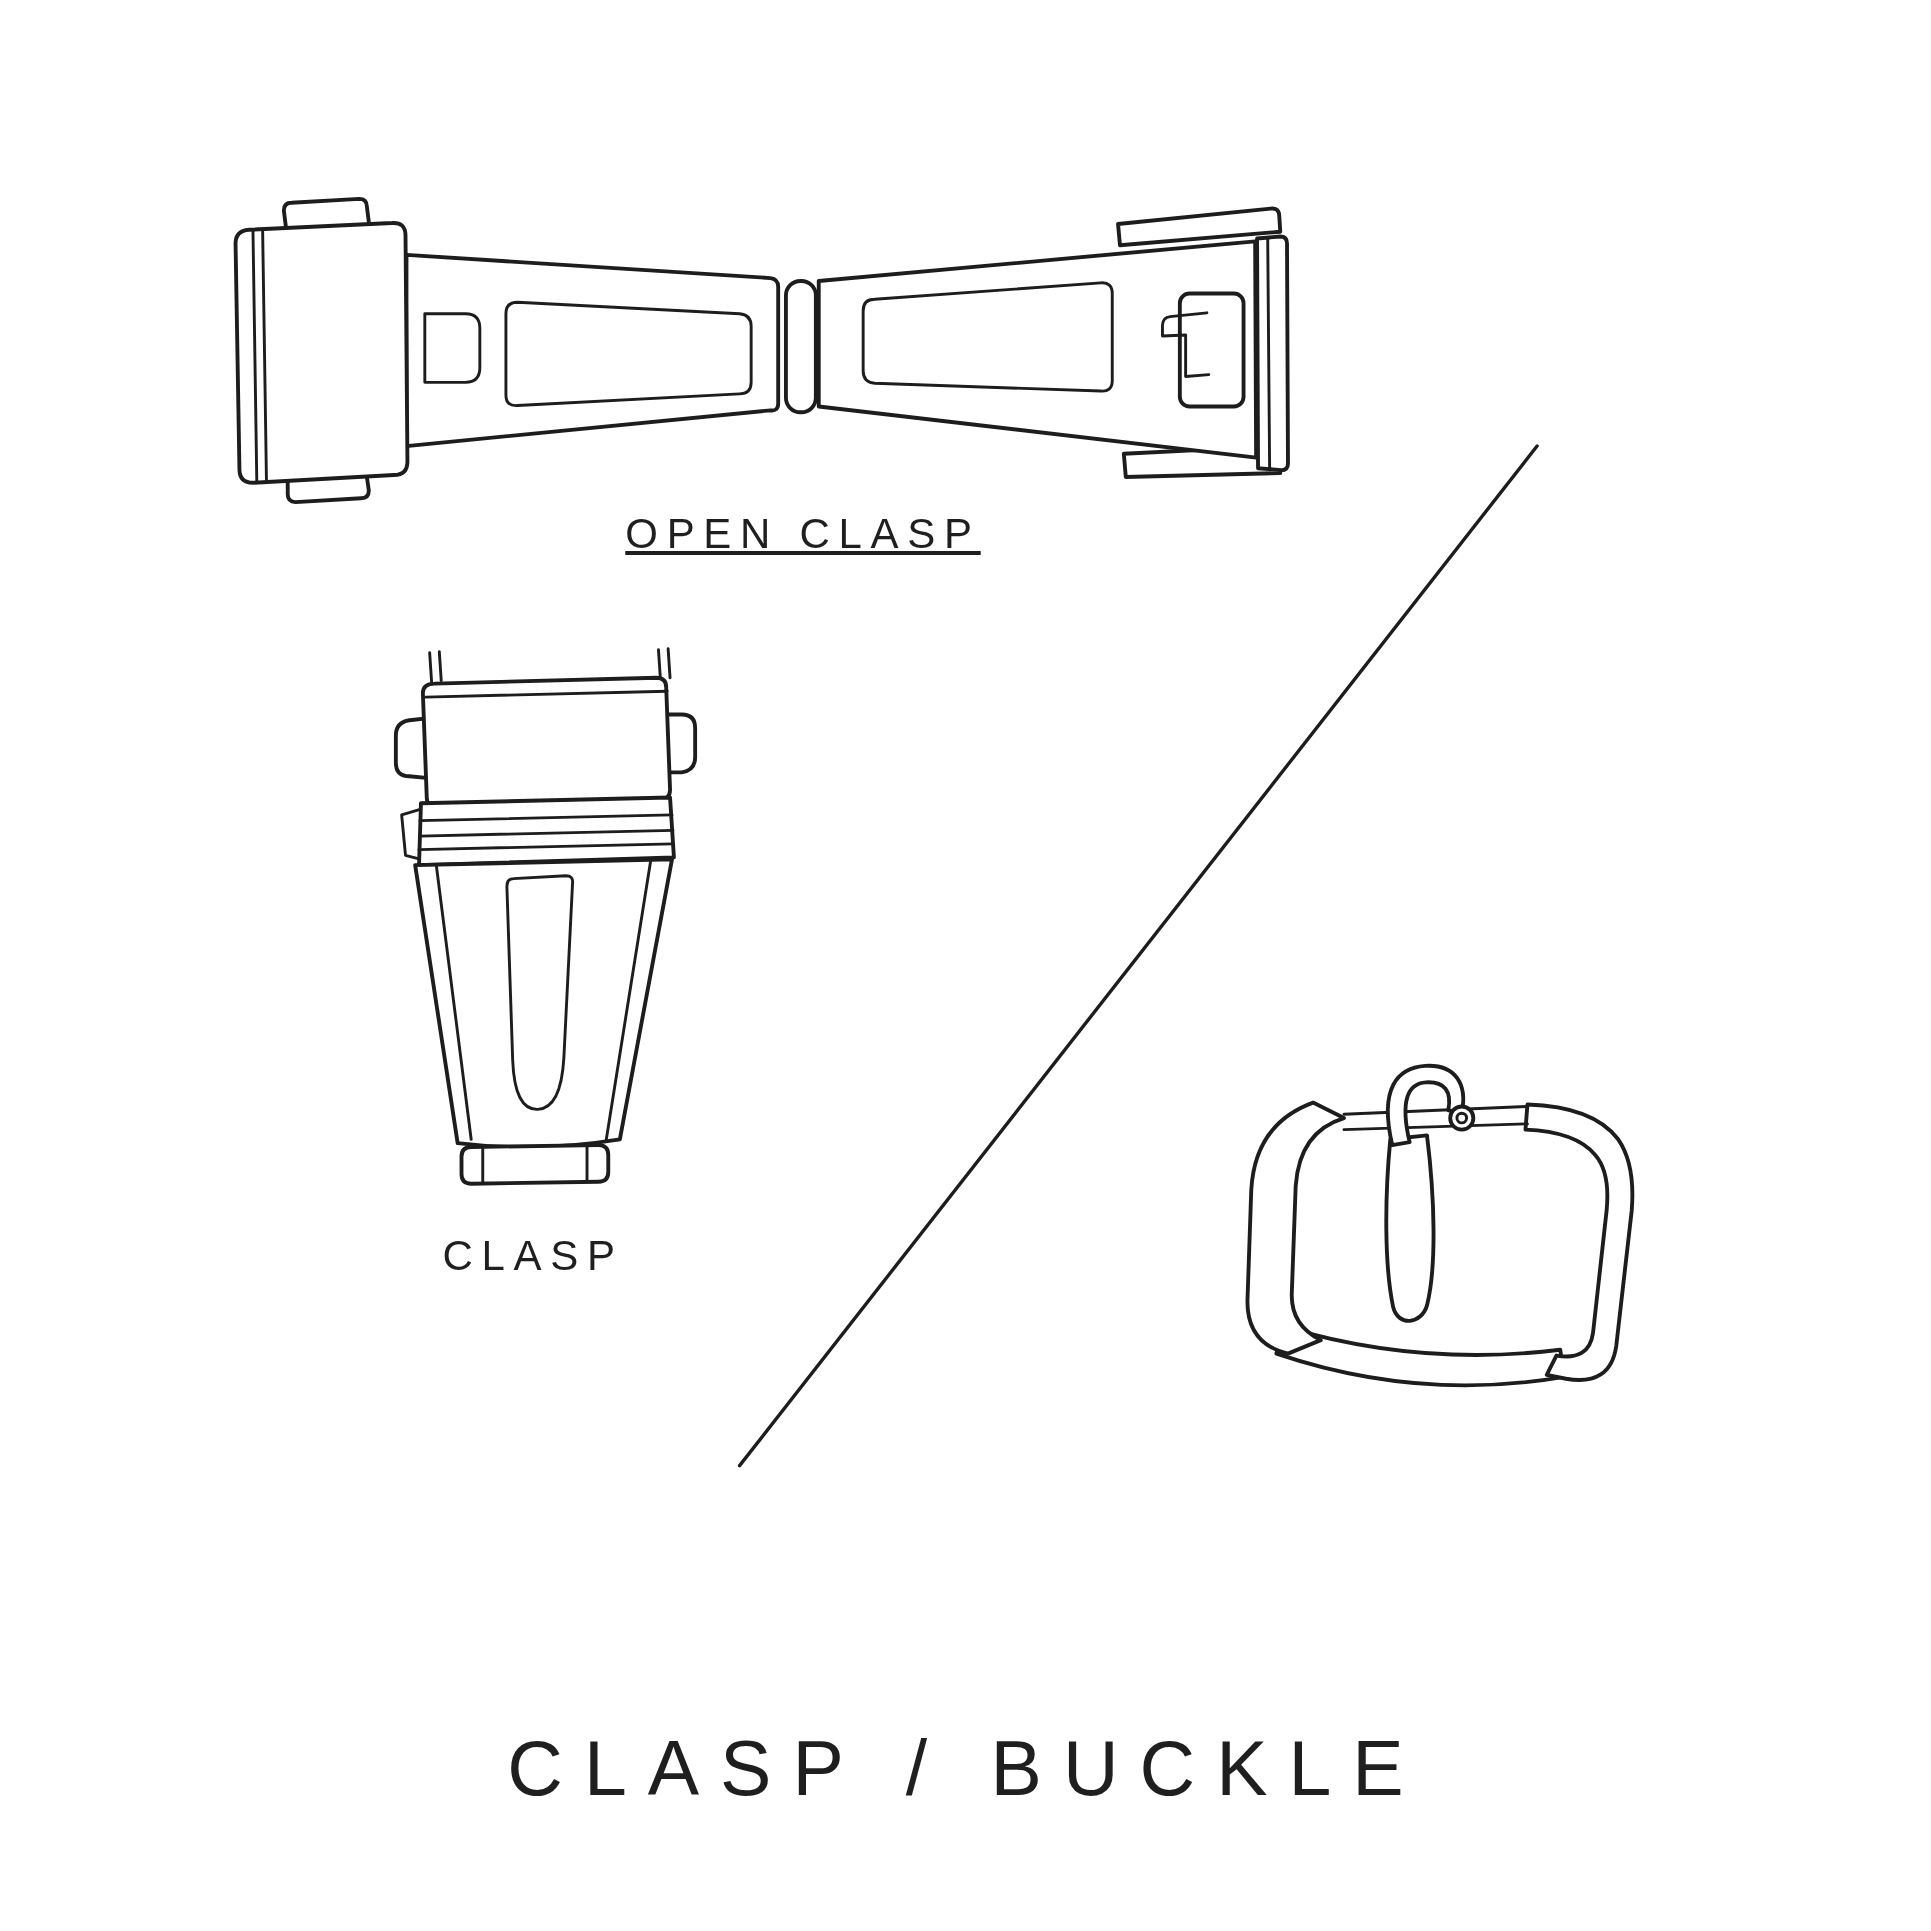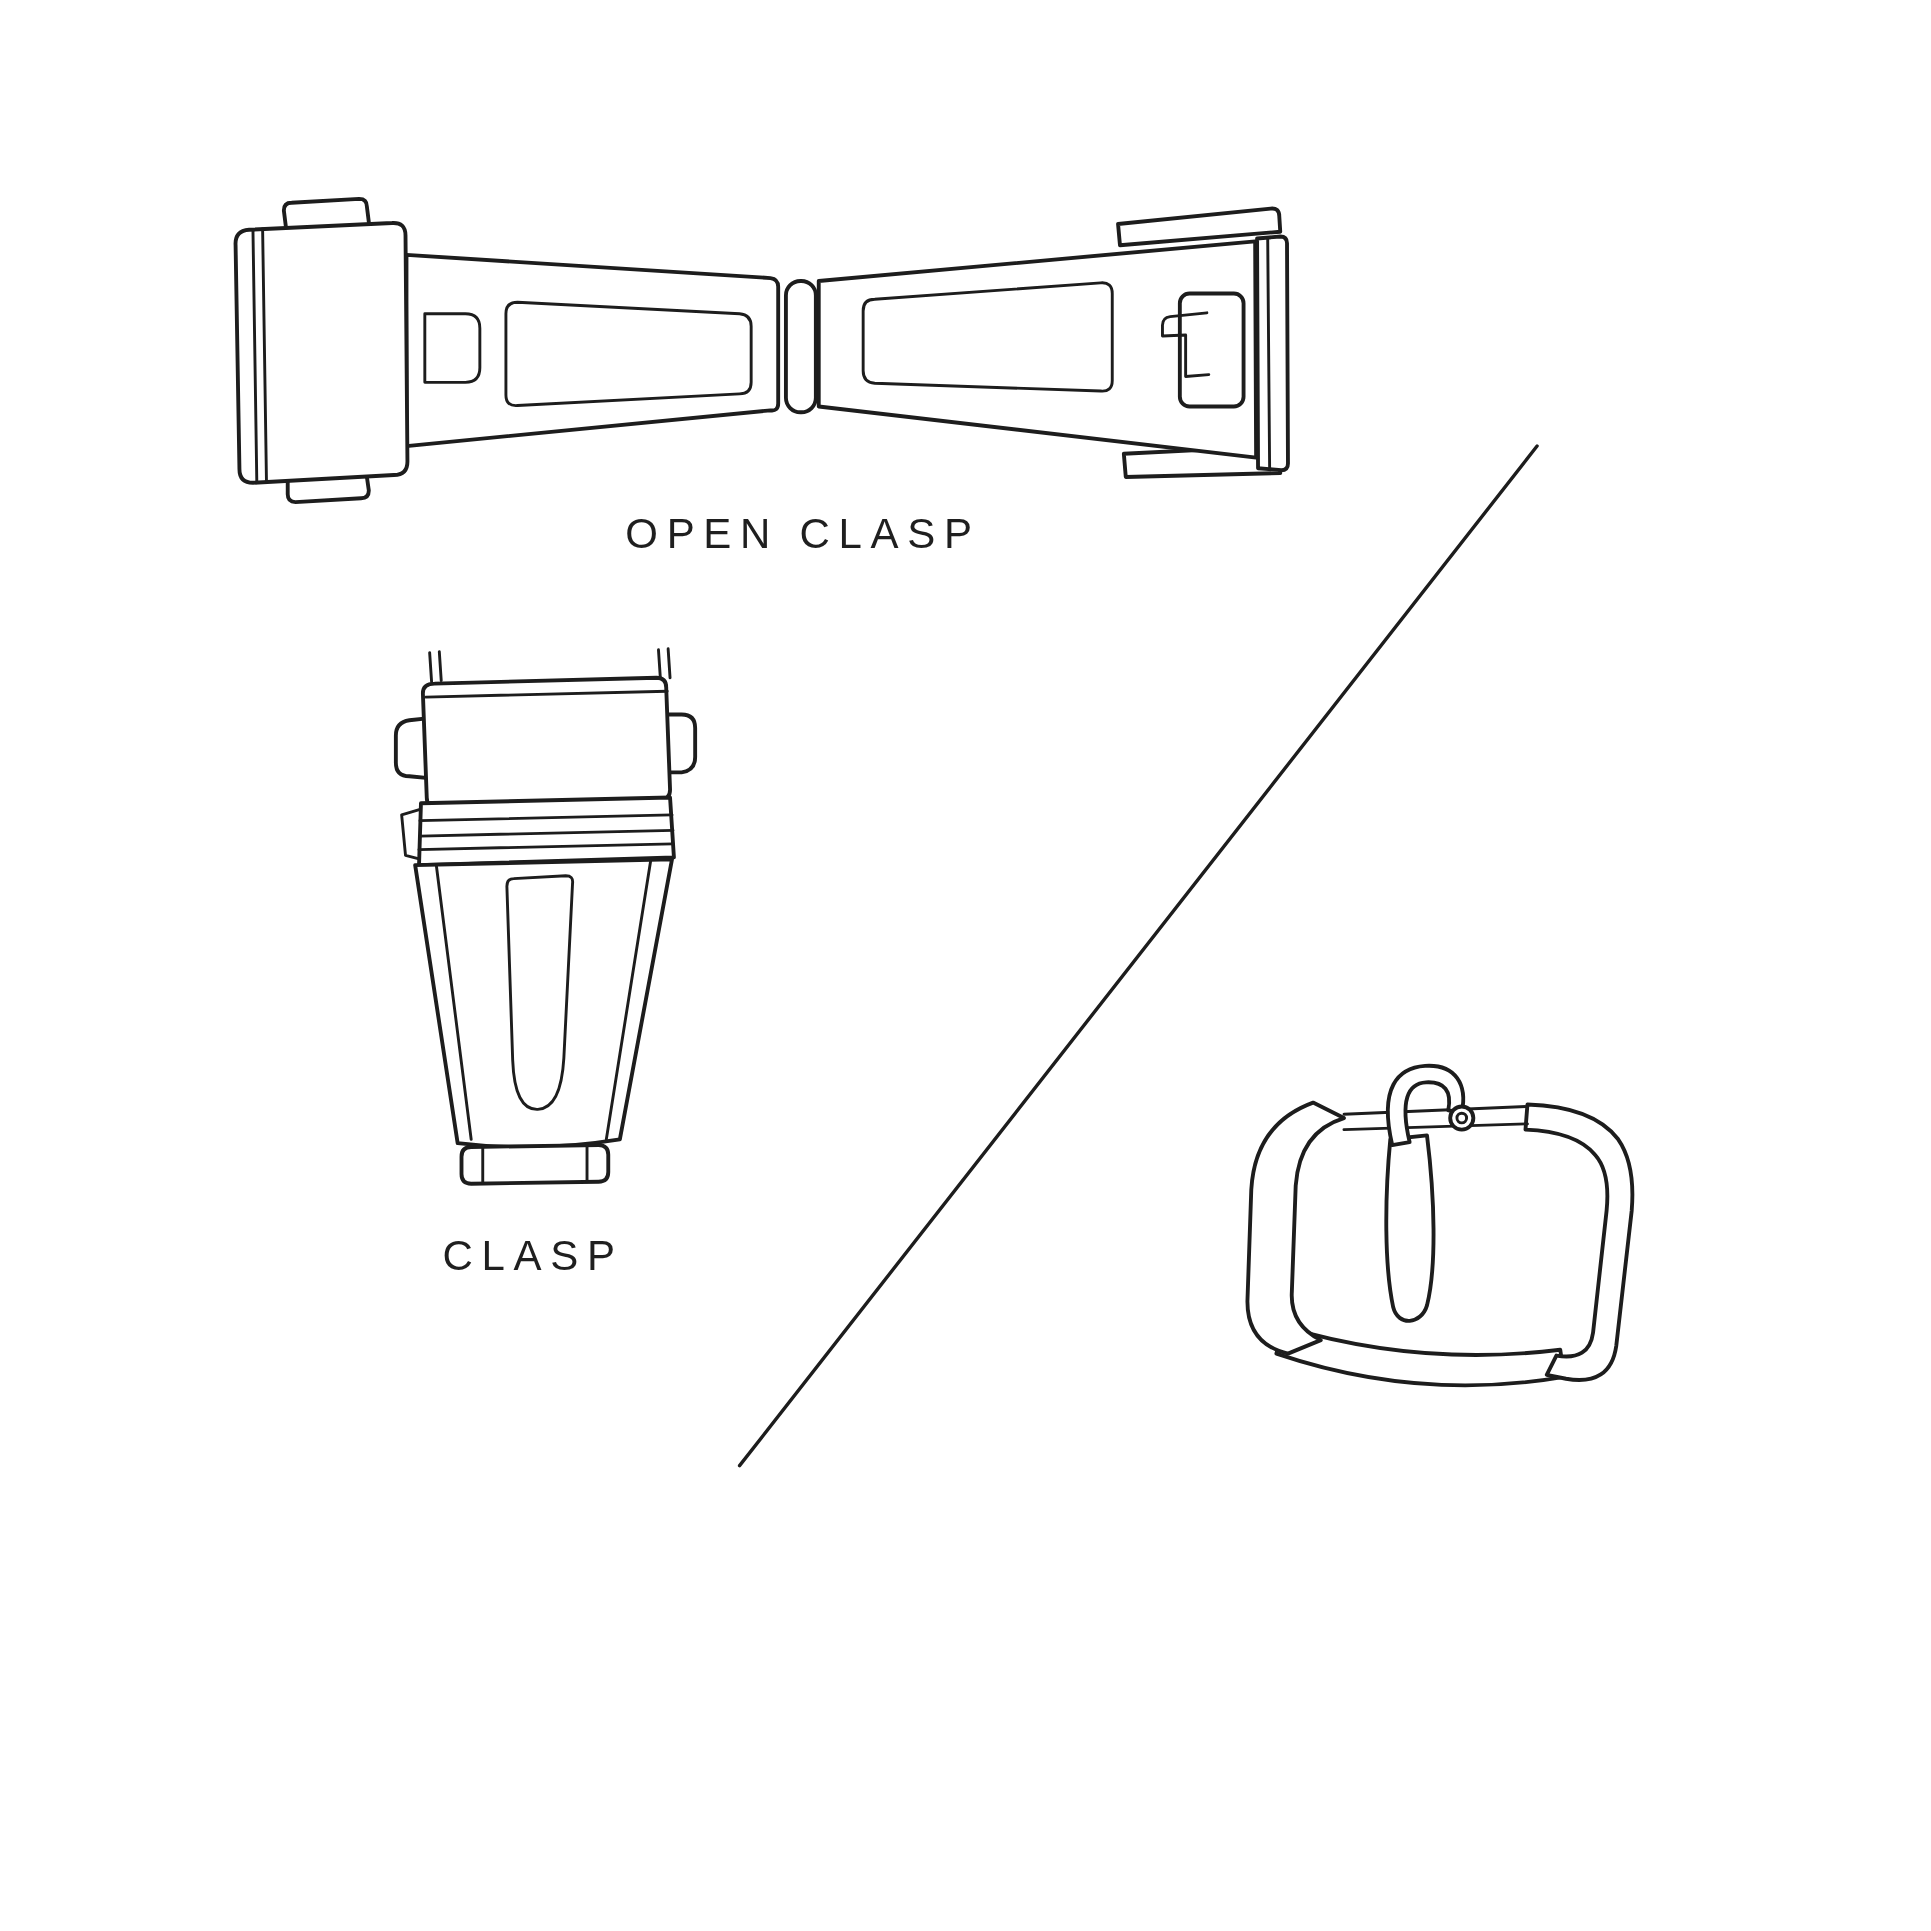--- a/index.html
+++ b/index.html
@@ -122,19 +122,20 @@
 
       <path class="f-white" d="M1440 1180 L1478 1176 C1486 1240 1488 1312 1478 1352 C1472 1372 1448 1374 1443 1354 C1434 1312 1434 1242 1440 1180 Z"></path>
 
       <path class="f-white" d="M1442 1186 C1428 1126 1448 1106 1476 1104 C1508 1102 1520 1124 1514 1152 L1500 1150 C1504 1130 1496 1120 1477 1121 C1458 1122 1450 1140 1460 1183 Z"></path>
 
       <circle class="f-white" cx="1514" cy="1158" r="12"></circle>
       <circle class="thin" cx="1514" cy="1158" r="5"></circle>
     </g>
   </svg>
 
-  <div class="caption" style="left:803px;top:510px;">OPEN CLASP</div>
+  <div class="caption" style="left:803px;top:510px;text-decoration:underline;">OPEN CLASP</div>
 
   <div class="caption" style="left:533px;top:1232px;">CLASP</div>
 
+  <div class="page-title">CLASP / BUCKLE</div>
 
 </div>
 
 
 </body></html>

